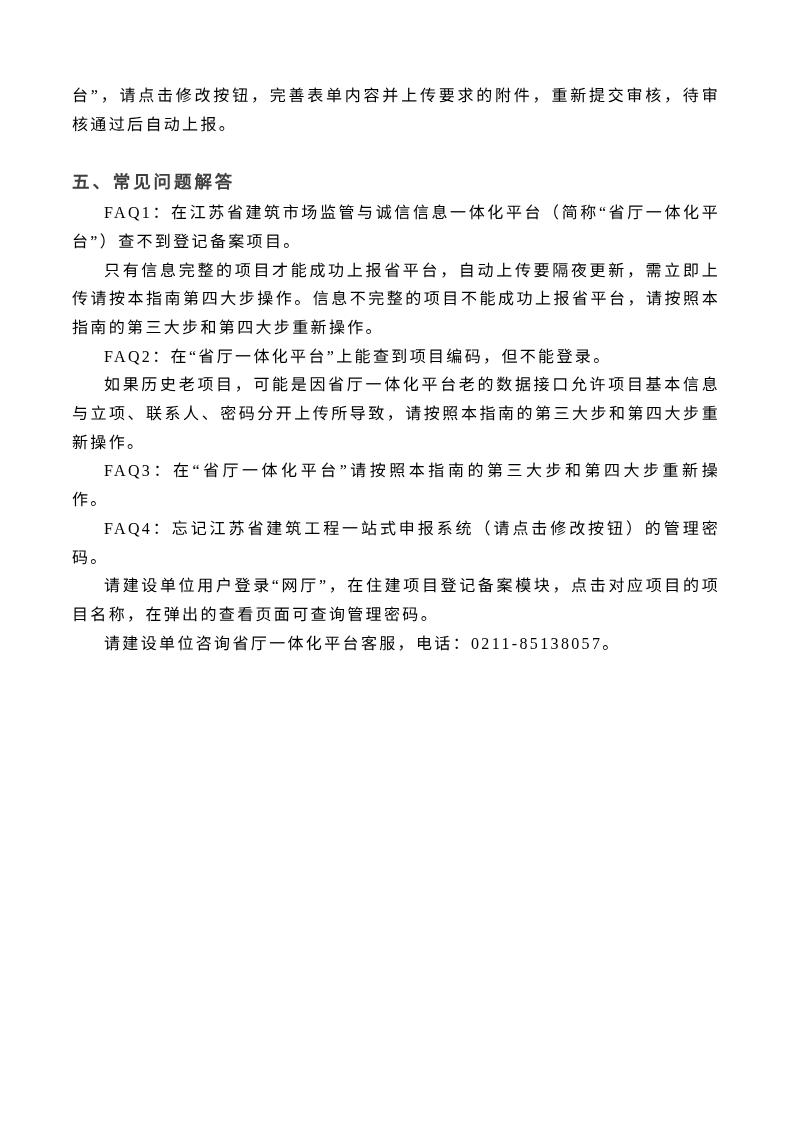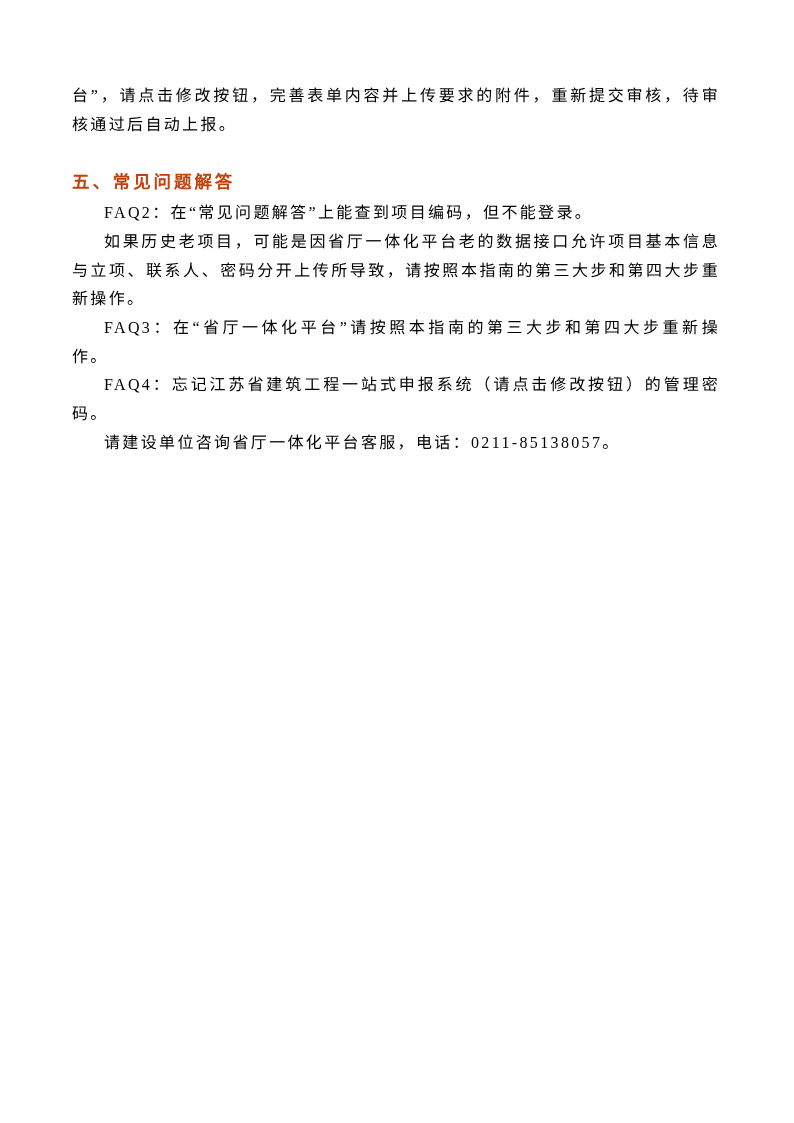--- a/index.html
+++ b/index.html
@@ -34,21 +34,21 @@
   .no-indent {
     text-indent: 0;
   }
   .heading {
     margin: 29px 0 2px 0;
     font-family: "Liberation Sans", "DejaVu Sans", sans-serif;
     font-weight: bold;
     font-size: 17.5px;
     line-height: 28.7px;
     letter-spacing: 2.9px;
-    color: #c2410c;
+    color: #404040;
   }
   .page-number {
     position: absolute;
     left: 656px;
     top: 1024px;
     width: 28px;
     text-align: center;
     font-family: "Liberation Serif", "DejaVu Serif", serif;
     font-size: 13px;
     line-height: 18px;
@@ -57,21 +57,24 @@
 </style>
 </head>
 <body>
 
 <div class="page">
   <div class="content">
     <p class="body-par no-indent">台”，请点击修改按钮，完善表单内容并上传要求的附件，重新提交审核，待审核通过后自动上报。</p>
 
     <h2 class="heading">五、常见问题解答</h2>
 
-    <p class="body-par">FAQ2：在“常见问题解答”上能查到项目编码，但不能登录。</p>
+    <p class="body-par">FAQ1：在江苏省建筑市场监管与诚信信息一体化平台（简称“省厅一体化平台”）查不到登记备案项目。</p>
+    <p class="body-par">只有信息完整的项目才能成功上报省平台，自动上传要隔夜更新，需立即上传请按本指南第四大步操作。信息不完整的项目不能成功上报省平台，请按照本指南的第三大步和第四大步重新操作。</p>
+    <p class="body-par">FAQ2：在“省厅一体化平台”上能查到项目编码，但不能登录。</p>
     <p class="body-par">如果历史老项目，可能是因省厅一体化平台老的数据接口允许项目基本信息与立项、联系人、密码分开上传所导致，请按照本指南的第三大步和第四大步重新操作。</p>
     <p class="body-par">FAQ3：在“省厅一体化平台”请按照本指南的第三大步和第四大步重新操作。</p>
     <p class="body-par">FAQ4：忘记江苏省建筑工程一站式申报系统（请点击修改按钮）的管理密码。</p>
+    <p class="body-par">请建设单位用户登录“网厅”，在住建项目登记备案模块，点击对应项目的项目名称，在弹出的查看页面可查询管理密码。</p>
     <p class="body-par">请建设单位咨询省厅一体化平台客服，电话：0211-85138057。</p>
   </div>
 
   <div class="page-number">5</div>
 </div>
 
 </body></html>

